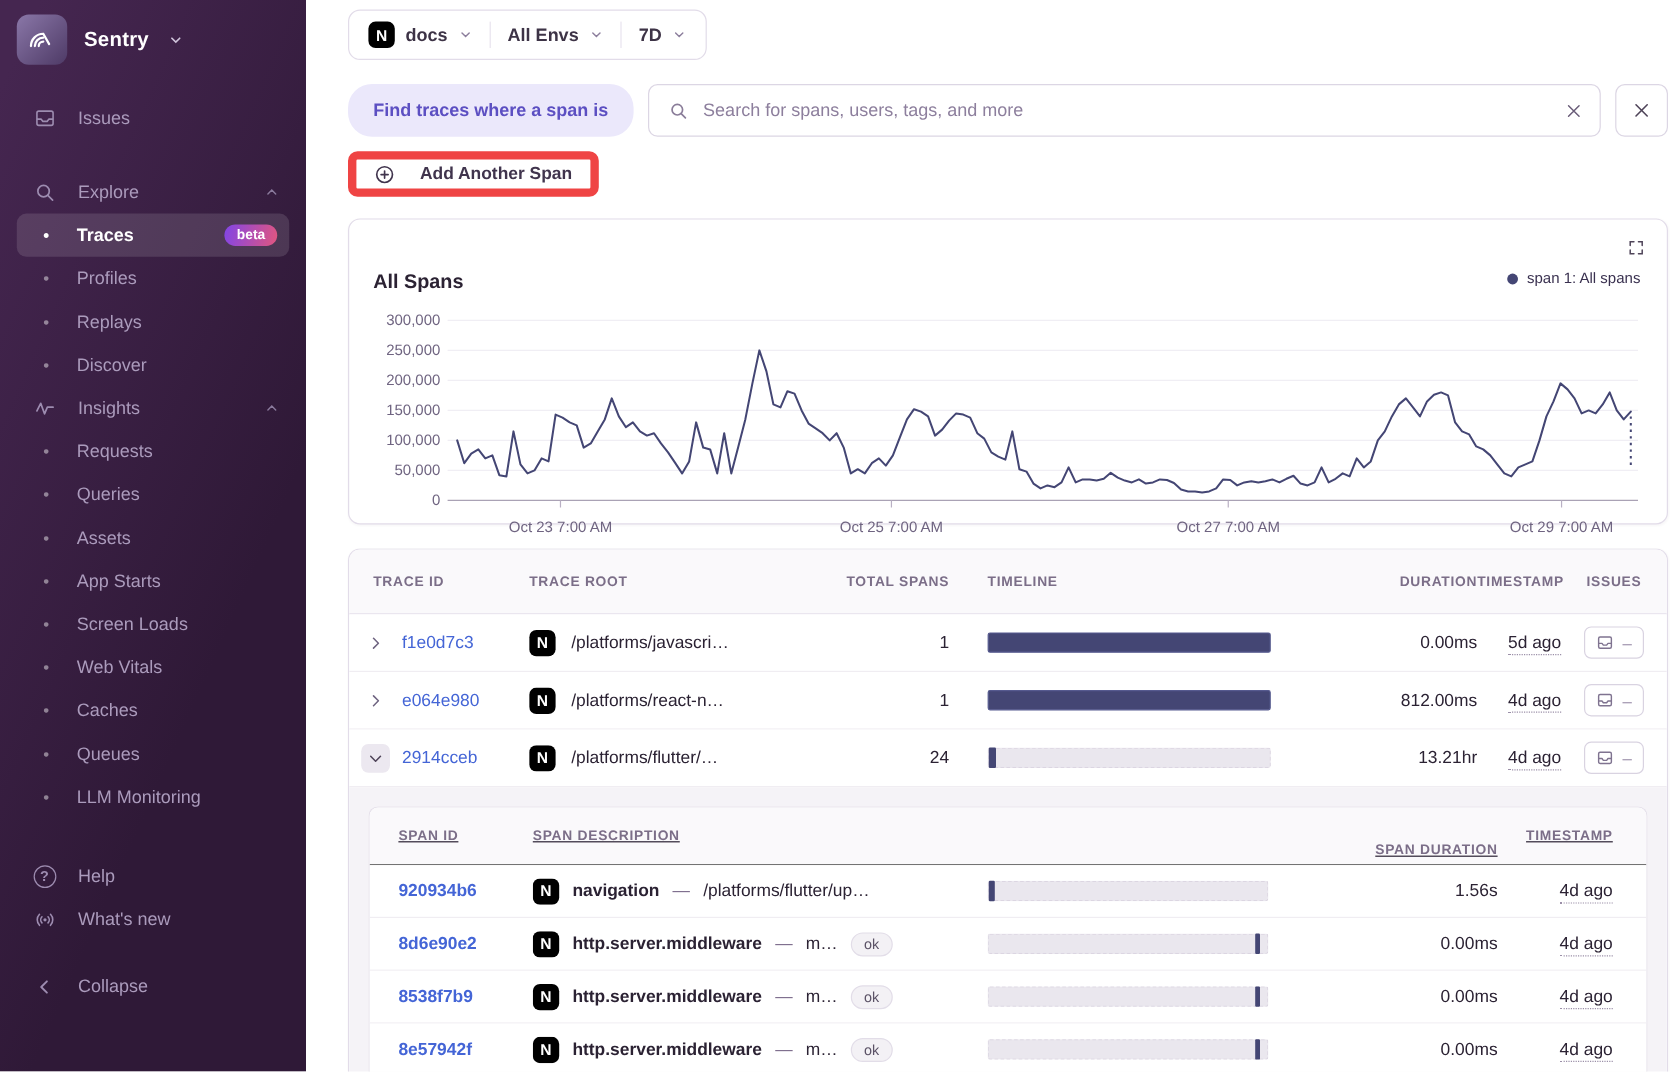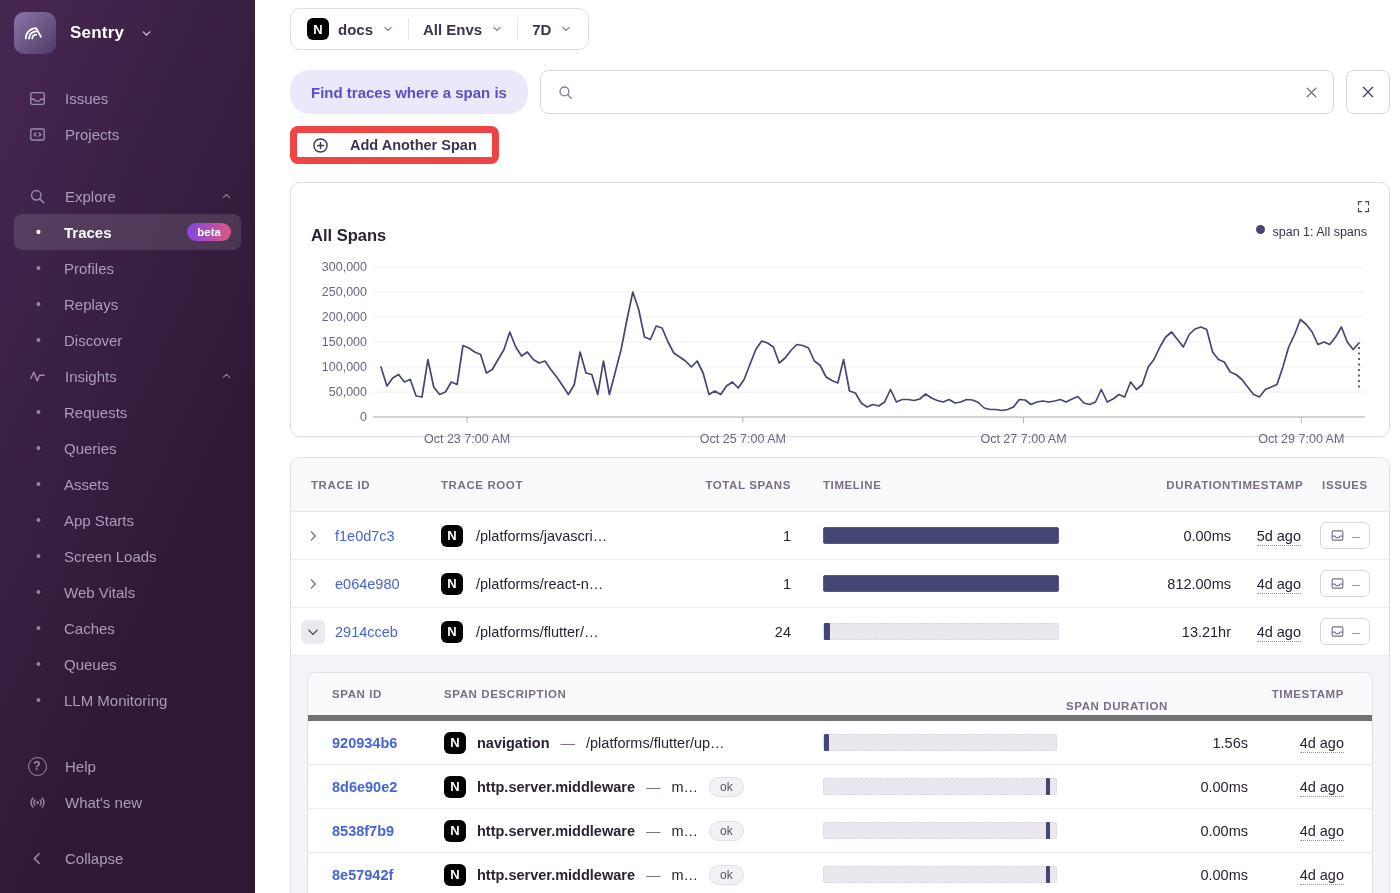--- a/index.html
+++ b/index.html
@@ -69,21 +69,21 @@
   .add-btn { display:inline-flex; align-items:center; gap:21px; height:38px;
     border:7px solid #ef4444; border-radius:8px; background:#fff; padding:0 15px;
     font-size:14.5px; font-weight:700; color:#40344d; cursor:pointer; }
   .add-btn svg { color:#40344d; }
 
   .card { border:1px solid #e2dce9; border-radius:10px; background:#fff;
     box-shadow:0 1px 2px rgba(43,34,51,.04); }
   .chart-card { margin-top:18px; height:255px; padding:15px 20px 0 20px; position:relative; }
   .chart-title { font-size:16.5px; font-weight:700; color:#2b2233;margin-top:28px; }
   .expand-icon { position:absolute; top:16px; right:18px; color:#4f4459; cursor:pointer; }
-  .legend { position:absolute; top:42px; right:22px; display:flex; align-items:flex-start;
+  .legend { position:absolute; top:42px; right:22px; display:flex; align-items:center;
     gap:7px; font-size:12.5px; color:#3a3150; }
   .legend-dot { width:9px; height:9px; border-radius:50%; background:#444674; }
 
   .table-card { margin-top:20px; overflow:hidden; border-bottom:none;
     border-radius:10px 10px 0 0; }
   .thead { display:grid; grid-template-columns:44px 106px 220px 130px 280px 160px 70px 88px;
     height:54px; align-items:center; background:#faf9fb; border-bottom:1px solid #e7e2ec; }
   .th { font-size:11.5px; font-weight:700; letter-spacing:.6px; color:#7b6e88; }
   .th.c1 { grid-column:1/3; padding-left:20px; }
   .th.r { text-align:right; }
@@ -109,23 +109,23 @@
   .tl-fill { position:absolute; top:-1px; bottom:-1px; background:#444674; border-radius:1px; }
   .ts-val { border-bottom:1px dotted #9b8fa8; padding-bottom:1px; cursor:pointer; }
   .issues-btn { display:inline-flex; align-items:center; gap:7px; border:1px solid #d9d3e1;
     border-radius:6px; background:#fff; padding:5px 9px; cursor:pointer; color:#7f7390; }
   .issues-btn .dash { color:#9d91ab; font-size:14px; line-height:10px; }
 
   .sub-wrap { background:#f5f3f7; padding:16px 16px 0 16px; }
   .sub-table { background:#fff; border:1px solid #e4dfe9; border-bottom:none;
     border-radius:8px 8px 0 0; overflow:hidden; }
   .shead { display:grid; grid-template-columns:136px 1fr 255px 190px 116px; height:48px;
-    align-items:center; background:#faf9fb; border-bottom:6px solid #737373; }
+    align-items:center; background:#faf9fb; border-bottom:1px solid #737373;text-decoration:underline; }
   .shead .th.s1 { padding-left:24px; }
-  .shead .th.sd { text-align:left; padding-right:8px;margin-top:24px; }
+  .shead .th.sd { text-align:right; padding-right:8px;margin-top:24px; }
   .shead .th.st { text-align:right; padding-right:28px; }
   .srow { display:grid; grid-template-columns:136px 1fr 255px 190px 116px; height:44px;
     align-items:center; border-bottom:1px solid #f0edf2; background:#fff; }
   .srow .sid { padding-left:24px;font-weight:bold; }
   .desc-cell { display:flex; align-items:center; gap:11px; overflow:hidden; }
   .desc-op { font-weight:700; white-space:nowrap; }
   .desc-sep { color:#80708f; }
   .desc-txt { white-space:nowrap; overflow:hidden; }
   .ok-pill { font-size:12px; color:#5b5266; background:#f3f1f5; border:1px solid #e2dde8;
     border-radius:20px; padding:2px 10px; }
@@ -158,29 +158,20 @@
     <nav id="sidebar-nav">
         <div class="nav-item ">
      <span class="nav-ico">
             <svg viewBox="0 0 24 24" fill="none" stroke="currentColor" stroke-width="1.7" stroke-linejoin="round">
               <rect x="3.5" y="4.5" width="17" height="15" rx="2"></rect>
               <path d="M3.5 13h4.5l1.8 2.4h4.4l1.8-2.4h4.5"></path>
             </svg>
           </span>
      <span class="nav-label">Issues</span>
         </div>
-        <div class="nav-item ">
-     <span class="nav-ico">
-            <svg viewBox="0 0 24 24" fill="none" stroke="currentColor" stroke-width="1.7" stroke-linecap="round" stroke-linejoin="round">
-              <rect x="3.5" y="5" width="17" height="14" rx="2"></rect>
-              <path d="M10 10l-2.3 2L10 14M14 10l2.3 2L14 14"></path>
-            </svg>
-          </span>
-     <span class="nav-label">Projects</span>
-        </div>
         <div class="nav-spacer" style="margin-top:26px"></div>
         <div class="nav-section">
      <span class="nav-ico">
             <svg viewBox="0 0 24 24" fill="none" stroke="currentColor" stroke-width="1.8" stroke-linecap="round">
               <circle cx="10.5" cy="10.5" r="6"></circle>
               <path d="M15 15l5 5"></path>
             </svg>
           </span>
      <span class="nav-label">Explore</span>
      <span class="sec-chev">
@@ -316,20 +307,21 @@
 
     <div class="search-row">
       <div class="find-pill">Find traces where a span is</div>
       <div class="search-box">
         <span class="mag">
           <svg width="17" height="17" viewBox="0 0 24 24" fill="none" stroke="currentColor" stroke-width="2" stroke-linecap="round">
               <circle cx="10.5" cy="10.5" r="6.2"></circle>
               <path d="M15.3 15.3L20 20"></path>
             </svg>
         </span>
+        <input type="text" placeholder="Search for spans, users, tags, and more" style="">
         <span class="clear-x">
           <svg width="15" height="15" viewBox="0 0 24 24" fill="none" stroke="currentColor" stroke-width="2" stroke-linecap="round">
               <path d="M5 5l14 14M19 5L5 19"></path>
             </svg>
         </span>
       </div>
       <div class="close-btn">
         <svg width="16" height="16" viewBox="0 0 24 24" fill="none" stroke="currentColor" stroke-width="2" stroke-linecap="round">
             <path d="M5 5l14 14M19 5L5 19"></path>
           </svg>

